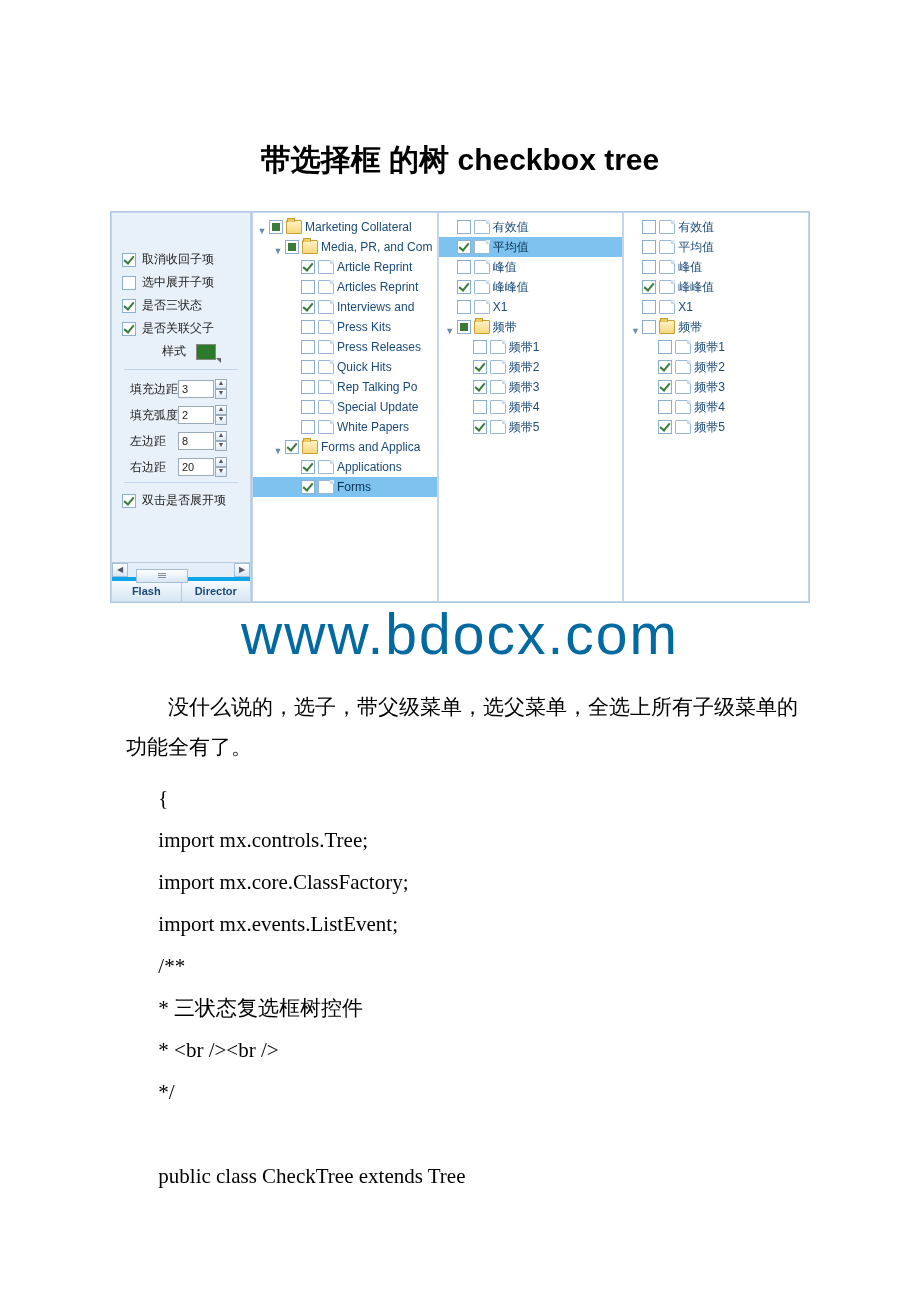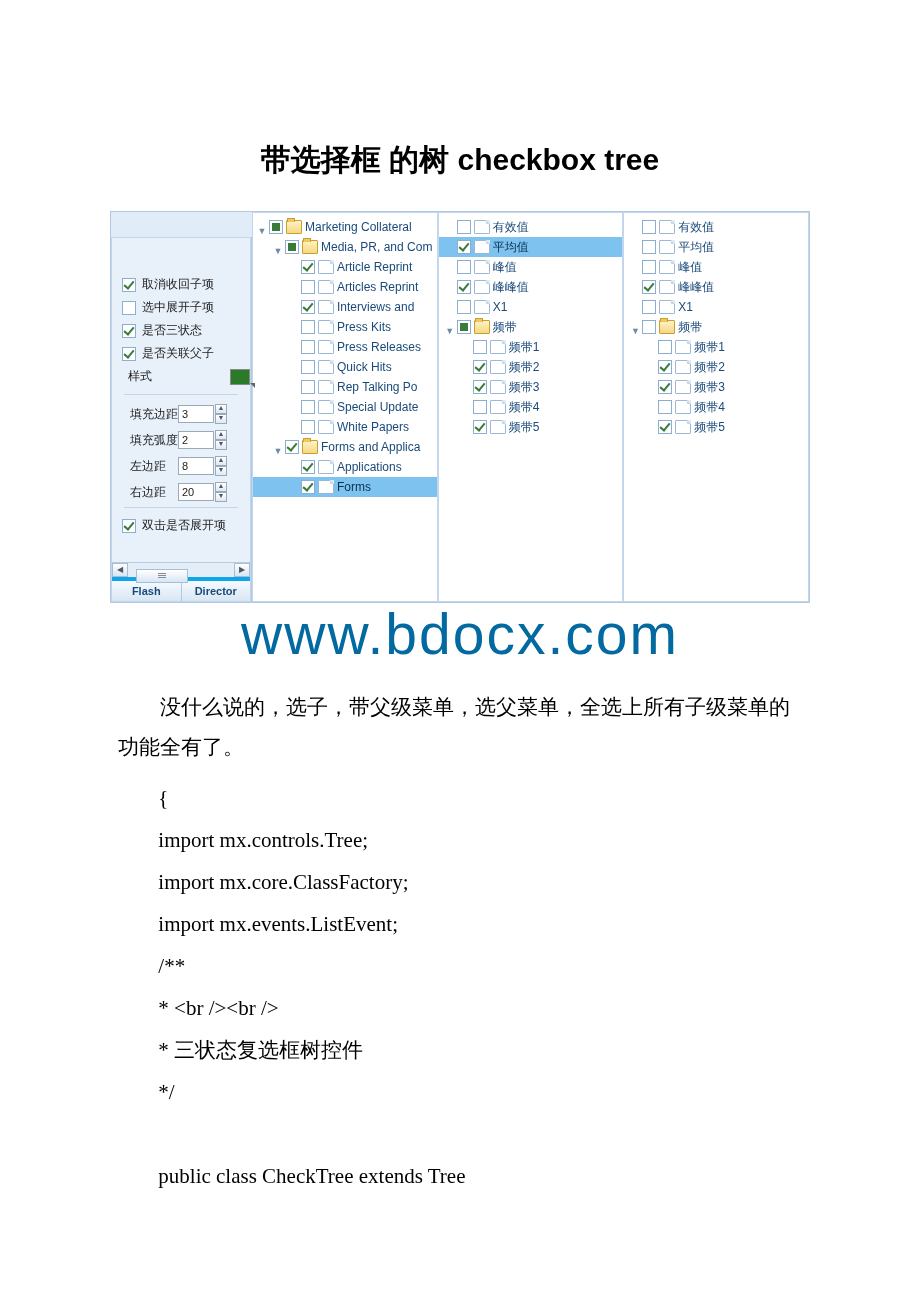--- a/index.html
+++ b/index.html
@@ -23,40 +23,39 @@
     border: 1px solid #b0c8e0;
     background: #e0ecf8;
     height: 390px;
     position: relative;
   }
   .sidebar {
     width: 140px;
     border-right: 1px solid #b0c8e0;
     display: flex;
     flex-direction: column;
-    margin-top: 25px;
   }
   .sidebar-inner {
     background: #e8f0fa;
     border: 1px solid #c4d6ec;
     margin: 0px;
     flex: 1;
     display: flex;
     flex-direction: column;
     padding-top: 35px;
   }
   .opt-row {
     display: flex;
     align-items: center;
     font-size: 12px;
     padding: 3px 0 3px 10px;
     color: #222;
   }
   .opt-row .cb { margin-right: 6px; }
-  .opt-row.center { justify-content: space-between; padding-left:16px; }
+  .opt-row.center { justify-content: center; padding-left:16px; }
   .color-swatch {
     width: 18px; height: 14px; background:#2a7a2a; border:1px solid #888; margin-left:10px;
     position:relative;
   }
   .color-swatch::after{content:'';position:absolute;right:-6px;bottom:-4px;width:0;height:0;border-left:5px solid transparent;border-top:5px solid #666;}
   .num-row {
     display:flex; align-items:center; font-size:12px; padding:3px 0 3px 18px; color:#222;
   }
   .num-row .lbl{ width:48px; }
   .num-input {
@@ -87,21 +86,21 @@
   .cb.mixb{background:white;}
   .cb.mixb::after{content:'';width:8px;height:8px;background:#3a7a3a;}
   .ico{width:14px;height:12px;flex-shrink:0;margin-right:3px;}
   .ico.folder{background:linear-gradient(#fde9a8,#f0c860);border:1px solid #c8a030;border-radius:1px;position:relative;}
   .ico.folder.open{background:linear-gradient(#fff2c8,#f5d880);}
   .ico.folder::before{content:'';position:absolute;top:-3px;left:0;width:6px;height:3px;background:#f0c860;border:1px solid #c8a030;border-bottom:none;}
   .ico.file{background:white;border:1px solid #9cb8d8;border-radius:1px;position:relative;}
   .ico.file::after{content:'';position:absolute;right:-1px;top:-1px;width:0;height:0;border-top:4px solid #e0ecf8;border-left:4px solid #c8d8ec;}
   .watermark{text-align:center;font-size:57px;font-weight:300;color:#0369a1;letter-spacing:2px;margin-top:-2px;font-family:Arial;}
   .body-text{font-size:21px;line-height:1.9;margin-top:20px;}
-  .body-text p{margin:0 0 10px 8px;text-indent:2em;}
+  .body-text p{margin:0 0 10px 16px;text-indent:2em;}
   .code{font-family:"Times New Roman",serif;font-size:21px;line-height:2.0;}
   .code div{padding-left:2.3em;}
 </style>
 </head>
 <body>
 
 <div class="page">
   <h1>带选择框 的树 checkbox tree</h1>
 
   <div class="app">
@@ -453,19 +452,19 @@
   <div class="body-text">
     <p style="text-indent:2em;">没什么说的，选子，带父级菜单，选父菜单，全选上所有子级菜单的功能全有了。</p>
   </div>
 
   <div class="code" id="code">
       <div>{</div>
       <div> import mx.controls.Tree;</div>
       <div> import mx.core.ClassFactory;</div>
       <div> import mx.events.ListEvent;</div>
       <div> /**</div>
+      <div> * 三状态复选框树控件</div>
       <div> * &lt;br /&gt;&lt;br /&gt;</div>
-      <div> * 三状态复选框树控件</div>
       <div> */</div>
       <div>&nbsp;</div>
       <div> public class CheckTree extends Tree</div>
     </div>
 </div>
 
 </body></html>

